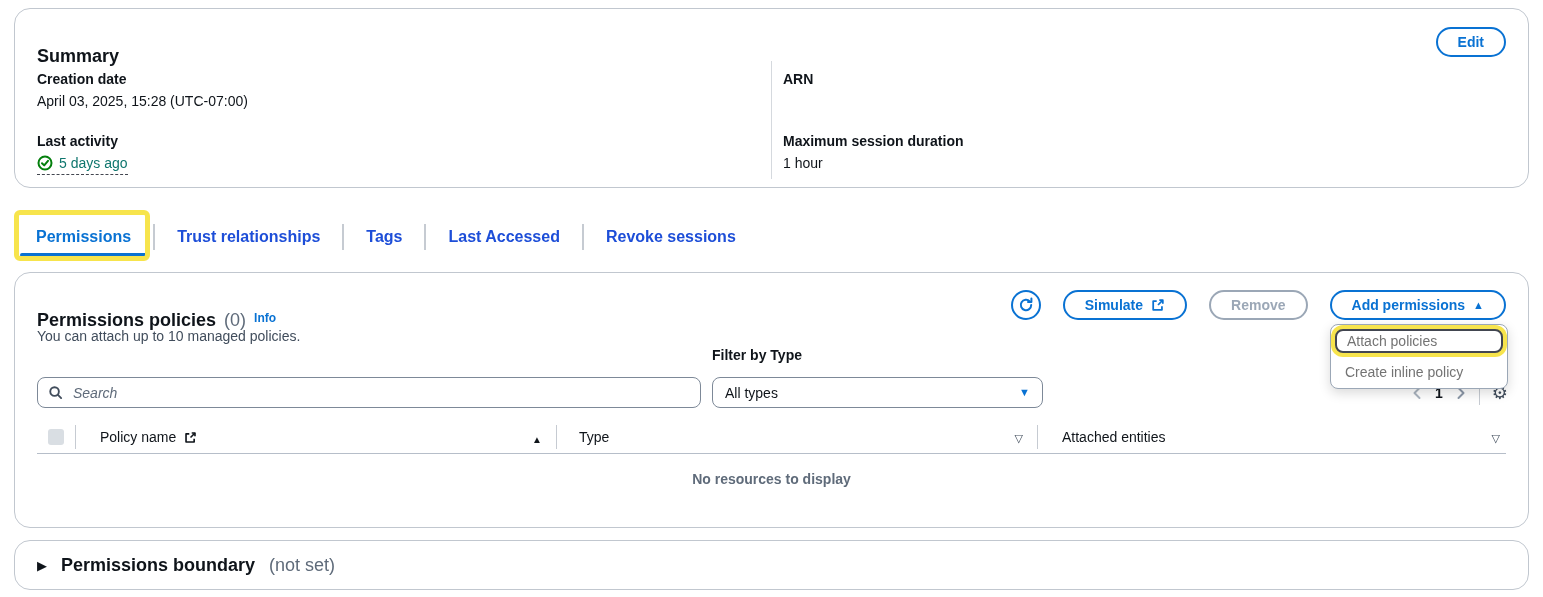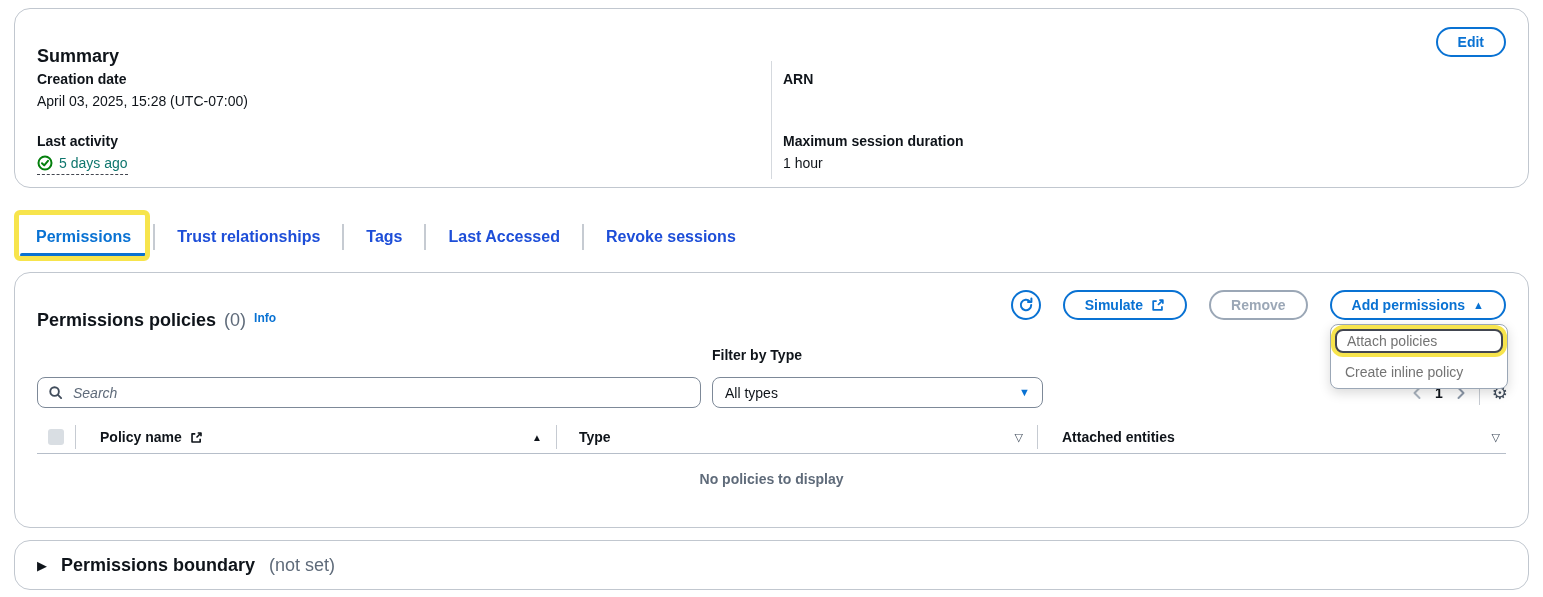--- a/index.html
+++ b/index.html
@@ -94,21 +94,21 @@
   #gear-icon { font-size:18px; color:#414d5c; cursor:pointer; line-height:1; }
 
   
   #table-header {
     position:absolute; left:22px; right:22px; top:148px; height:33px;
     display:flex; align-items:center; border-bottom:1px solid #b6bec9;
   }
   .th-checkbox-cell { width:38px; display:flex; justify-content:center; }
   .checkbox { width:16px; height:16px; background:#d9dee3; border-radius:3px; cursor:pointer; }
   .th-div { width:1px; height:24px; background:#c6cbd2; }
-  .th-cell { display:flex; align-items:center; justify-content:space-between; font-weight:700; font-size:14px; }
+  .th-cell { display:flex; align-items:flex-end; justify-content:space-between; font-weight:400; font-size:14px; }
   .th-policy   { flex:0 0 480px; padding:0 14px 0 24px; }
   .th-type     { flex:0 0 480px; padding:0 14px 0 22px; }
   .th-attached { flex:1;         padding:0 6px  0 24px; }
   .th-label-group { display:flex; align-items:center; gap:8px; }
   .sort-asc { font-size:10px; color:#0f141a; }
   .filter-caret { font-size:11px; color:#414d5c; }
 
   #empty-row {
     position:absolute; left:0; right:0; top:198px; text-align:center;
     font-weight:700; color:#5f6b7a; font-size:14px;
@@ -191,20 +191,21 @@
   <div class="tab">Revoke sessions</div>
 </nav>
 <div id="tab-highlight"></div>
 
 <section class="panel" id="policies-panel">
   <div id="pp-title-row">
     <h2 class="panel-title">Permissions policies</h2>
     <span id="pp-count">(0)</span>
     <a id="pp-info">Info</a>
   </div>
+  <div id="pp-desc">You can attach up to 10 managed policies.</div>
 
   <div id="pp-actions">
     <button class="icon-btn">
       <span>
         <svg width="16" height="16" viewBox="0 0 16 16">
           <path d="M13.2 8a5.2 5.2 0 1 1-1.4-3.55" fill="none" stroke="#0972d3" stroke-width="2" stroke-linecap="round"></path>
           <path d="M13.4 1.6 V5 H10" fill="none" stroke="#0972d3" stroke-width="2" stroke-linecap="round" stroke-linejoin="round"></path>
         </svg>
       </span>
     </button>
@@ -283,21 +284,21 @@
       <span>Type</span>
       <span class="filter-caret">▽</span>
     </div>
     <div class="th-div"></div>
     <div class="th-cell th-attached">
       <span>Attached entities</span>
       <span class="filter-caret">▽</span>
     </div>
   </div>
 
-  <div id="empty-row">No policies to display</div>
+  <div id="empty-row">No resources to display</div>
 </section>
 
 <div id="add-permissions-dropdown">
   <div class="dd-item highlighted">Attach policies</div>
   <div class="dd-item">Create inline policy</div>
 </div>
 
 <section class="panel" id="boundary-panel">
   <div id="boundary-row">
     <span id="boundary-caret">▶</span>

